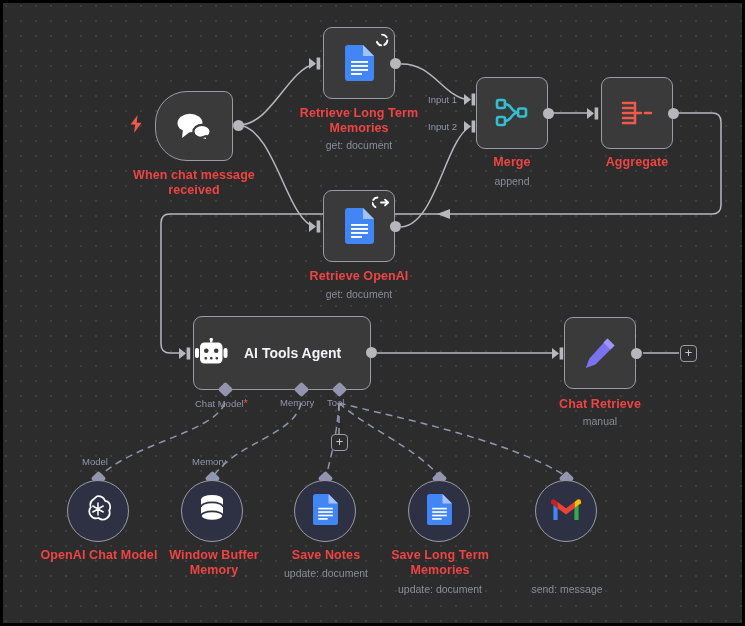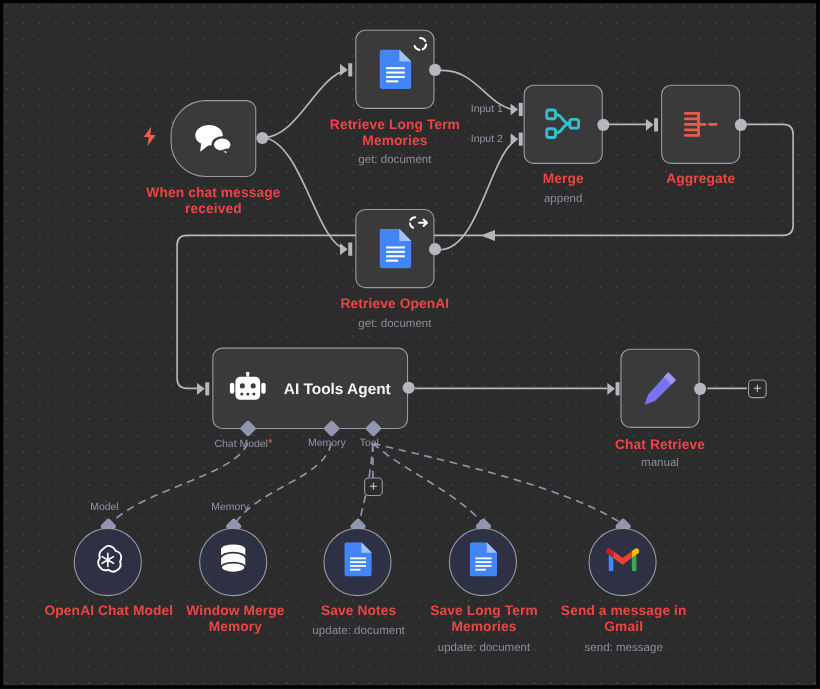--- a/index.html
+++ b/index.html
@@ -269,21 +269,21 @@
       </svg>
     </span>
   </div>
   <div class="dot" style="left:665px;top:105px;"></div>
   <div class="lbl" style="left:554px;top:152px;width:160px;">Aggregate</div>
 
   <svg class="inarrow" style="left:176px;top:344px;" viewBox="0 0 12 13">
     <path d="M0,1 L7,6.5 L0,12 Z" fill="#b7b7be"></path>
       <rect x="7.6" y="0.5" width="3.6" height="12" fill="#b7b7be"></rect>
   </svg>
-  <div class="node wide" style="left:190px;top:313px;width:178px;height:74px;padding-left:14px;">
+  <div class="node wide" style="left:190px;top:313px;width:178px;height:74px;">
     <span class="glyph">
       <svg width="36" height="30" viewBox="0 0 36 30">
         <rect x="16" y="0.5" width="2.4" height="4" fill="#ffffff"></rect>
         <circle cx="17.2" cy="1.4" r="1.6" fill="#ffffff"></circle>
         <rect x="6" y="4.5" width="22.5" height="21" rx="4.5" fill="#ffffff"></rect>
         <rect x="1" y="10" width="4" height="10" rx="2" fill="#ffffff"></rect>
         <rect x="29.5" y="10" width="4" height="10" rx="2" fill="#ffffff"></rect>
         <circle cx="12.3" cy="12.8" r="2.3" fill="#3a3a3a"></circle>
         <circle cx="22.2" cy="12.8" r="2.3" fill="#3a3a3a"></circle>
         <g fill="#3a3a3a">
@@ -343,21 +343,21 @@
     <span class="glyph">
       <svg width="26" height="30" viewBox="0 0 26 30">
         <ellipse cx="13" cy="5.5" rx="11" ry="4.6" fill="#ffffff"></ellipse>
         <path d="M2,5.5 L2,13 a11,4.6 0 0 0 22,0 L24,5.5 Z" fill="#ffffff" stroke="#2e3044" stroke-width="0"></path>
         <ellipse cx="13" cy="13" rx="11" ry="4.6" fill="#ffffff" stroke="#2e3044" stroke-width="1.6"></ellipse>
         <path d="M2,13 L2,22 a11,4.6 0 0 0 22,0 L24,13 Z" fill="#ffffff"></path>
         <ellipse cx="13" cy="22" rx="11" ry="4.6" fill="#ffffff" stroke="#2e3044" stroke-width="1.6"></ellipse>
       </svg>
     </span>
   </div>
-  <div class="lbl" style="left:140px;top:545px;width:142px;">Window Merge
+  <div class="lbl" style="left:140px;top:545px;width:142px;">Window Buffer
 Memory</div>
 
   <div class="diamond" style="left:317px;top:470px;"></div>
   <div class="circ" style="left:291px;top:477px;">
     <span class="glyph">
       <svg width="25" height="31" viewBox="0 0 29 36">
         <path d="M0,3 a3,3 0 0 1 3,-3 L18,0 L29,11 L29,33 a3,3 0 0 1 -3,3 L3,36 a3,3 0 0 1 -3,-3 Z" fill="#4285f4"></path>
         <path d="M18,0 L29,11 L18,11 Z" fill="#a2c2fb"></path>
         <g fill="#ffffff">
             <rect x="6" y="16" width="17" height="1.9"></rect>
@@ -396,17 +396,15 @@
       <svg width="30" height="23" viewBox="0 0 30 23">
         <path d="M0,4 L0,22 L5.5,22 L5.5,9 L15,16 L24.5,9 L24.5,22 L30,22 L30,4 L27,1 L15,10 L3,1 Z" fill="#ffffff" opacity="0"></path>
         <path d="M2.4,22 L6.6,22 L6.6,10.2 L2.4,7.1 Z" fill="#4285f4"></path>
         <path d="M23.4,22 L27.6,22 L27.6,7.1 L23.4,10.2 Z" fill="#34a853"></path>
         <path d="M0,3.6 C0,1.7 2.2,0.6 3.7,1.8 L6.6,4 L6.6,10.2 L2.4,7.1 L0,5.4 Z" fill="#c5221f"></path>
         <path d="M30,3.6 C30,1.7 27.8,0.6 26.3,1.8 L23.4,4 L23.4,10.2 L27.6,7.1 L30,5.4 Z" fill="#fbbc04"></path>
         <path d="M6.6,4 L15,10.3 L23.4,4 L23.4,10.2 L15,16.4 L6.6,10.2 Z" fill="#ea4335"></path>
       </svg>
     </span>
   </div>
-  <div class="lbl" style="left:493px;top:545px;width:142px;">Send a message in
-Gmail</div>
   <div class="sub" style="left:493px;top:580px;width:142px;">send: message</div>
 
 </div>
 
 </body></html>

